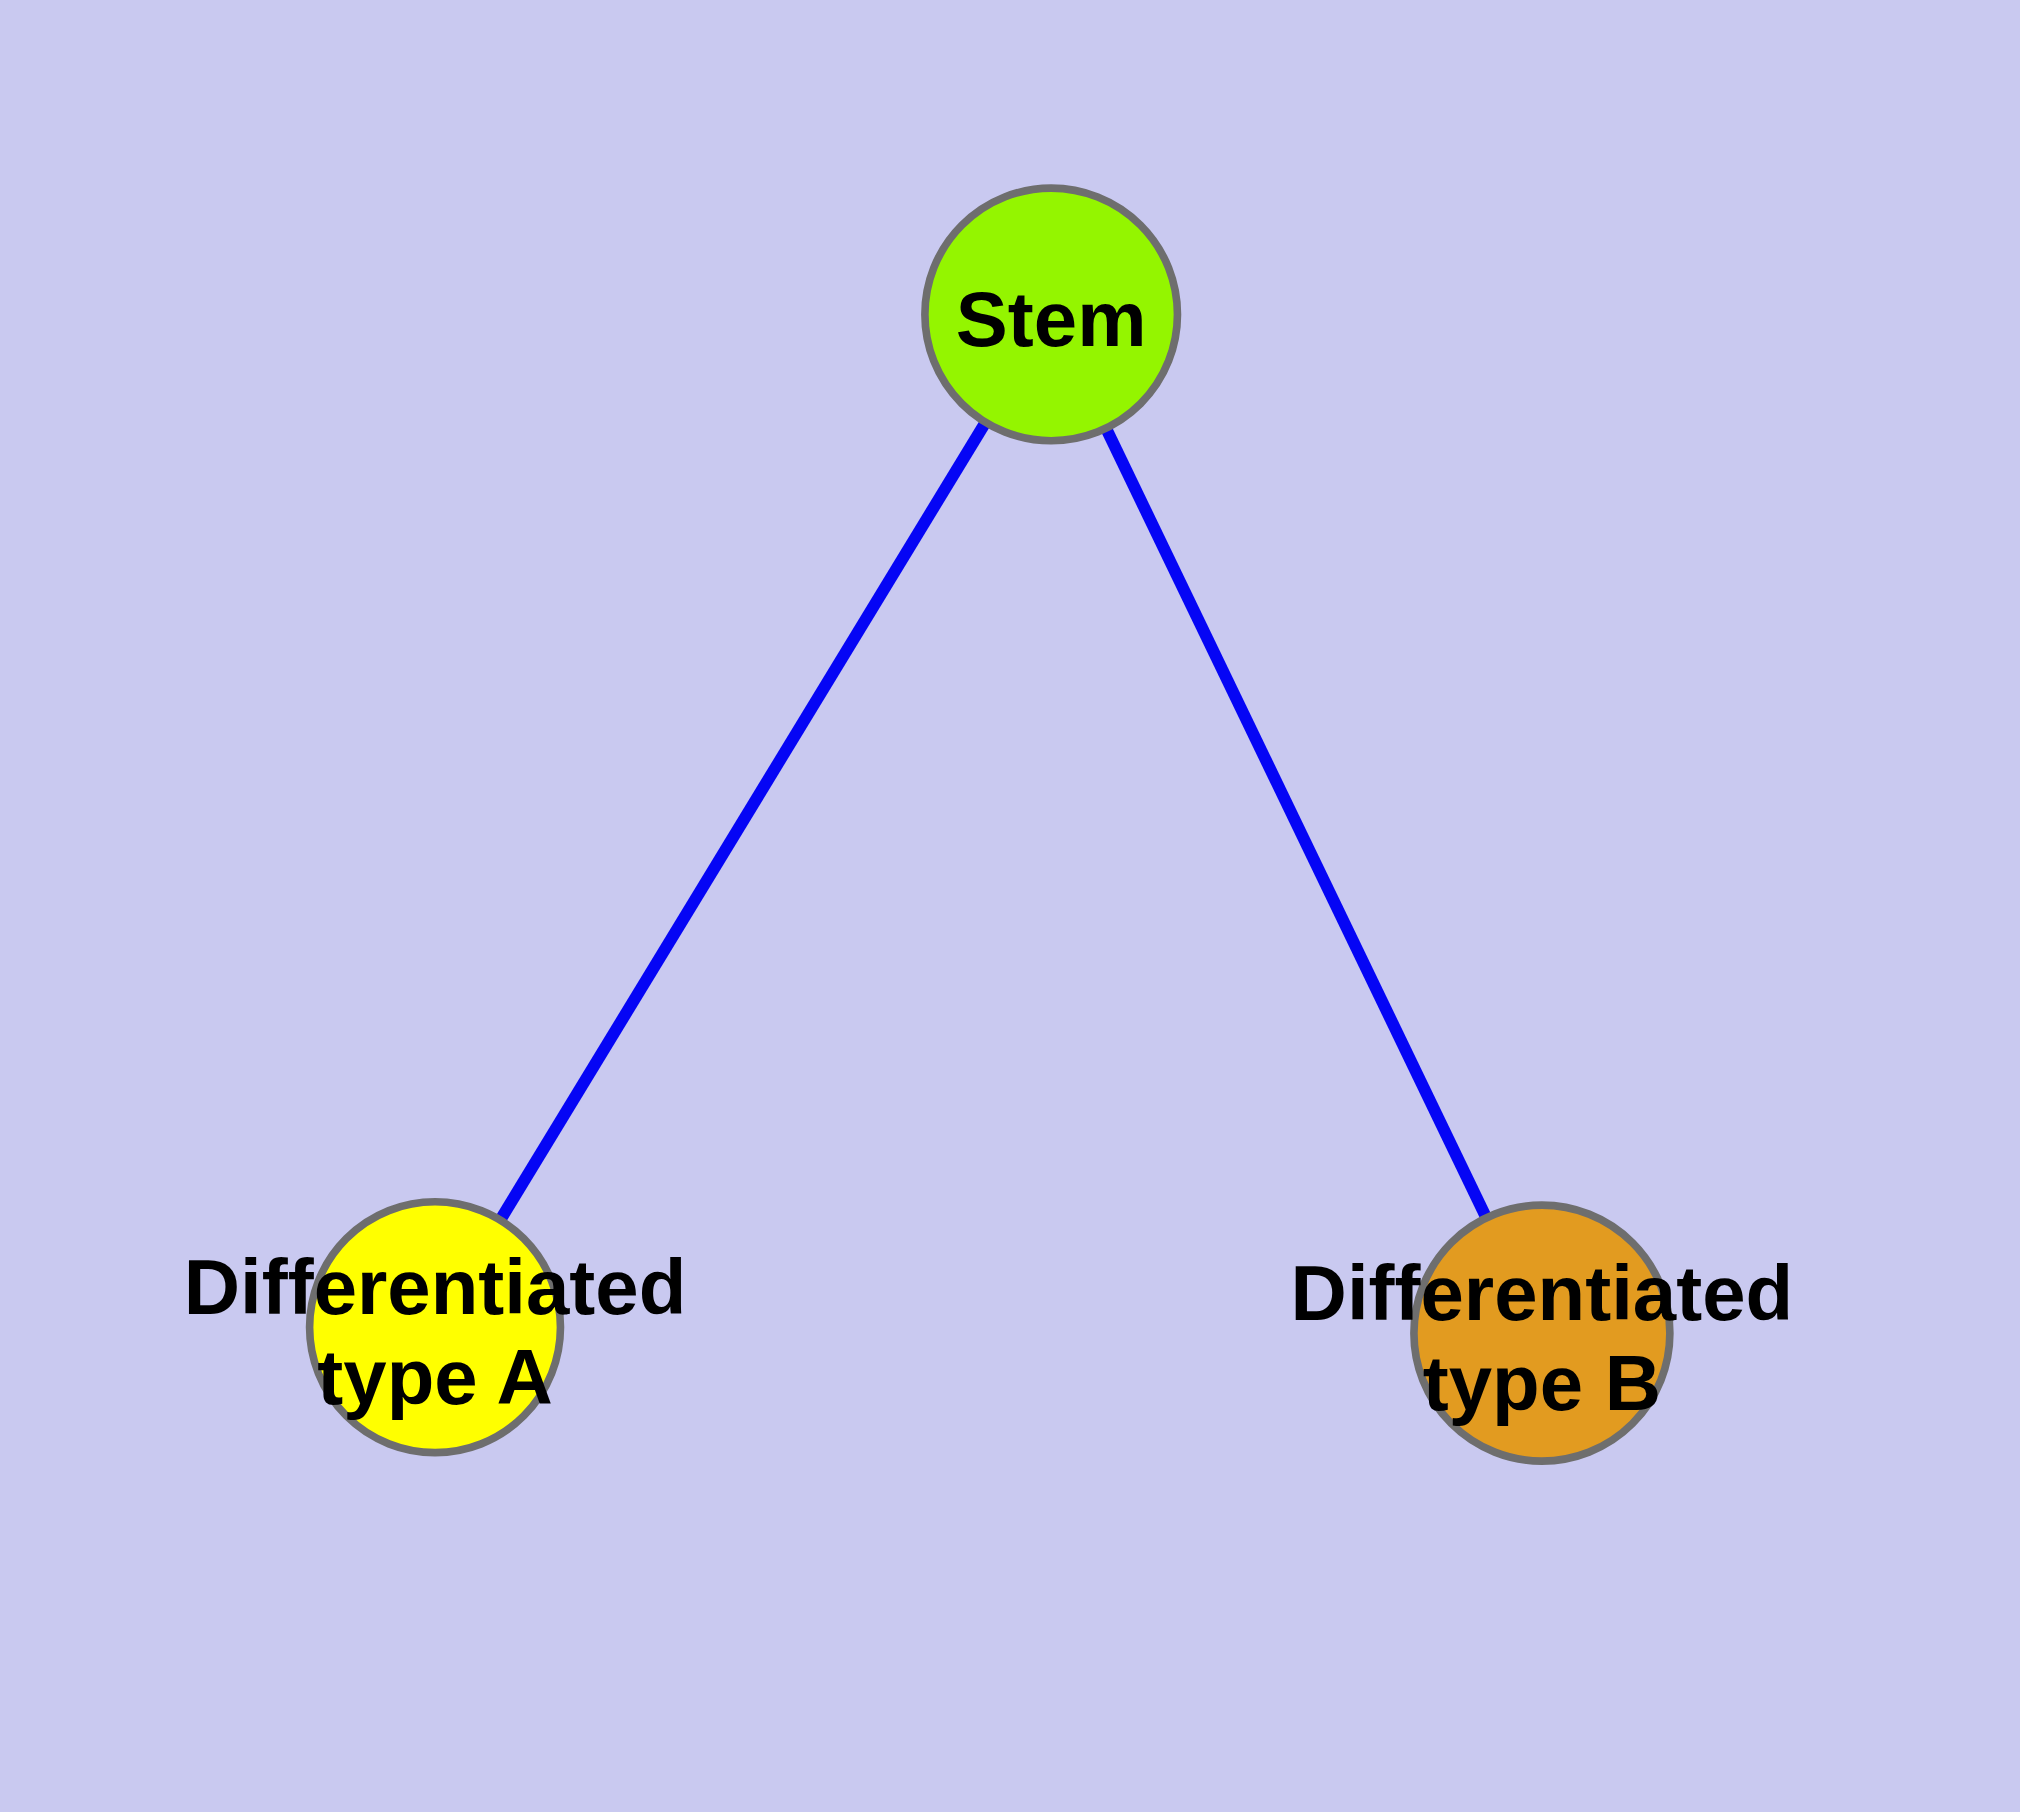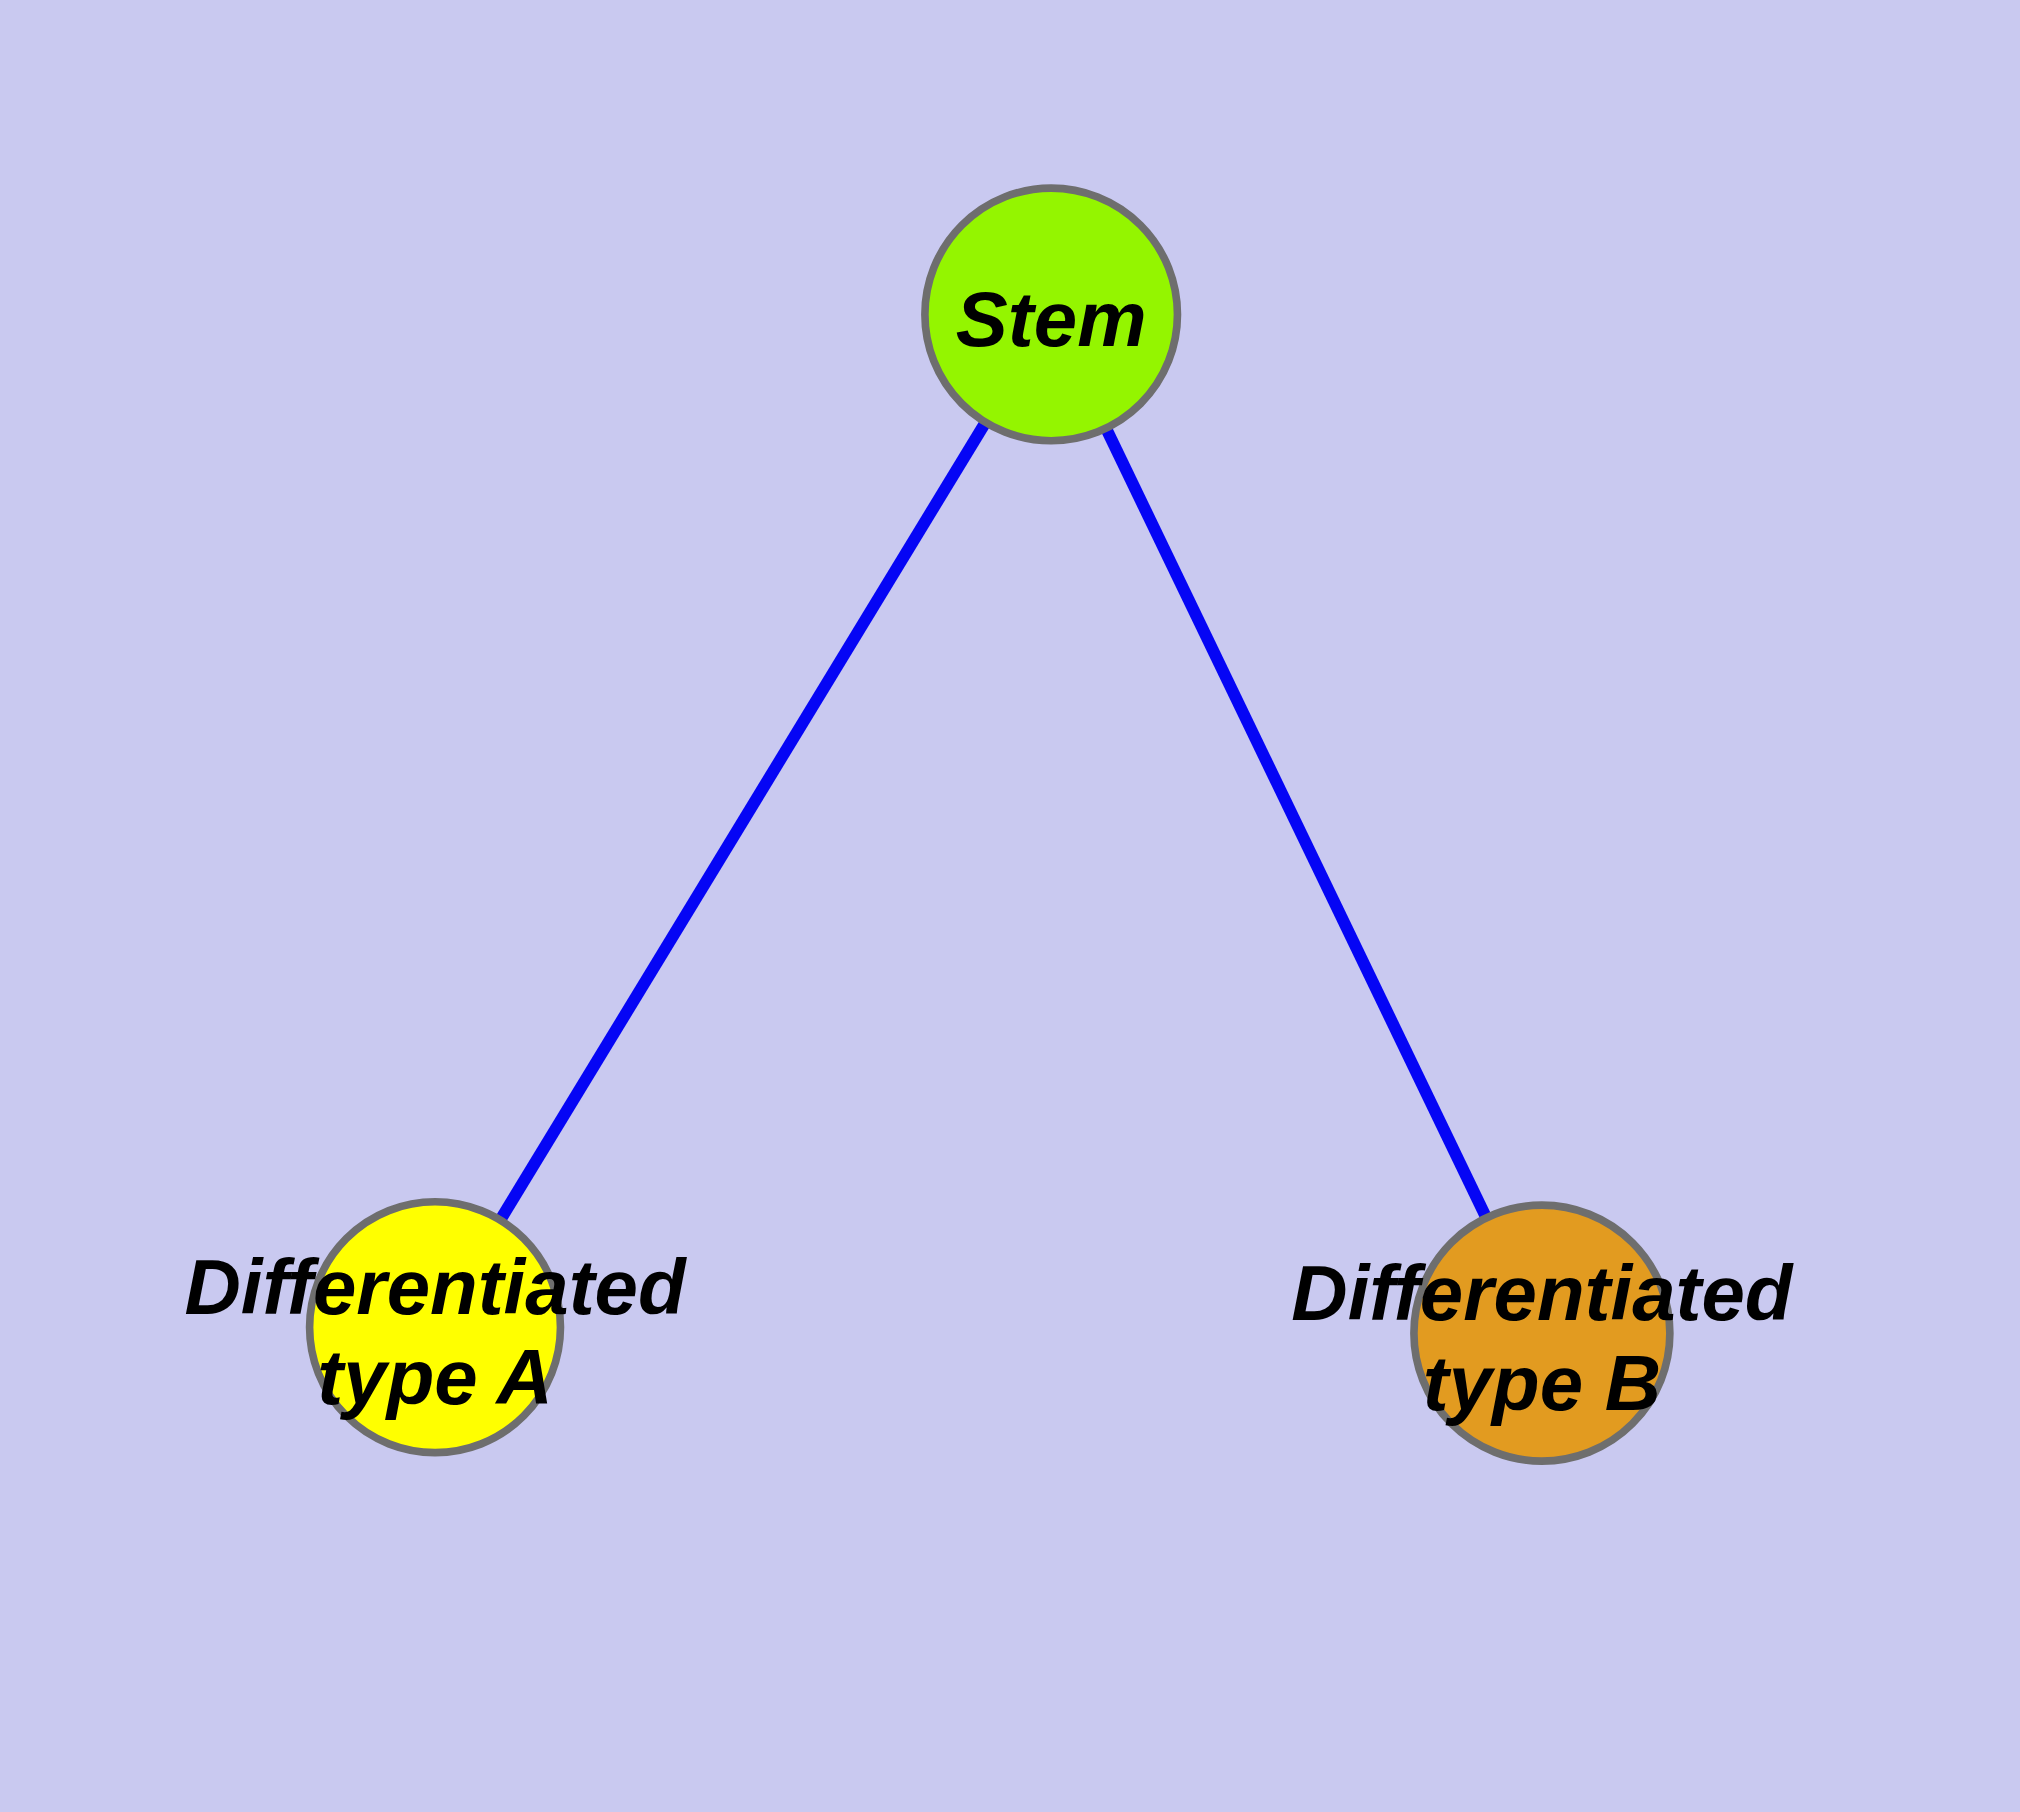--- a/index.html
+++ b/index.html
@@ -6,21 +6,20 @@
     margin: 0;
     padding: 0;
     width: 2021px;
     height: 1812px;
     background: #C9C9F0;
     overflow: hidden;
   }
   .diagram-wrap {
     width: 2021px;
     height: 1464px;
-    font-style: italic;
   }
   .node-label {
     font-family: "Liberation Sans", sans-serif;
     font-weight: 700;
     font-size: 92px;
     fill: #000000;
     text-anchor: middle;
   }
   .edge-line {
     stroke-width: 14px;

